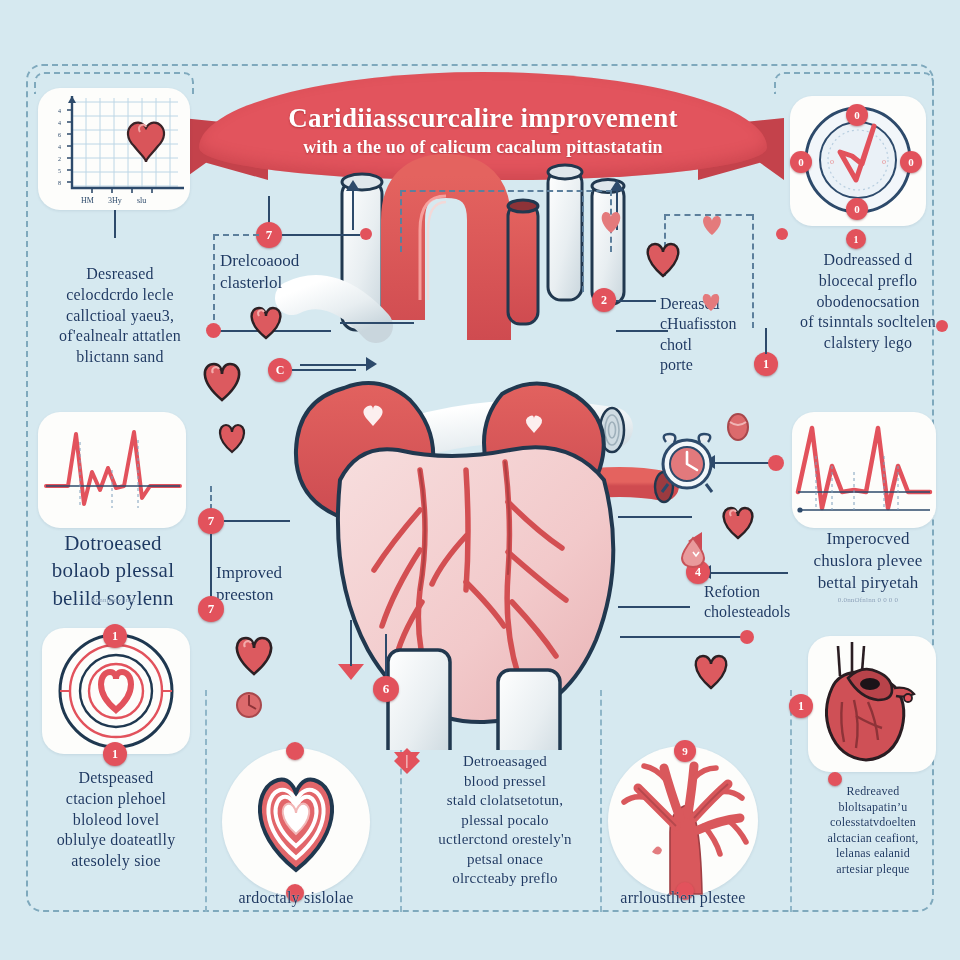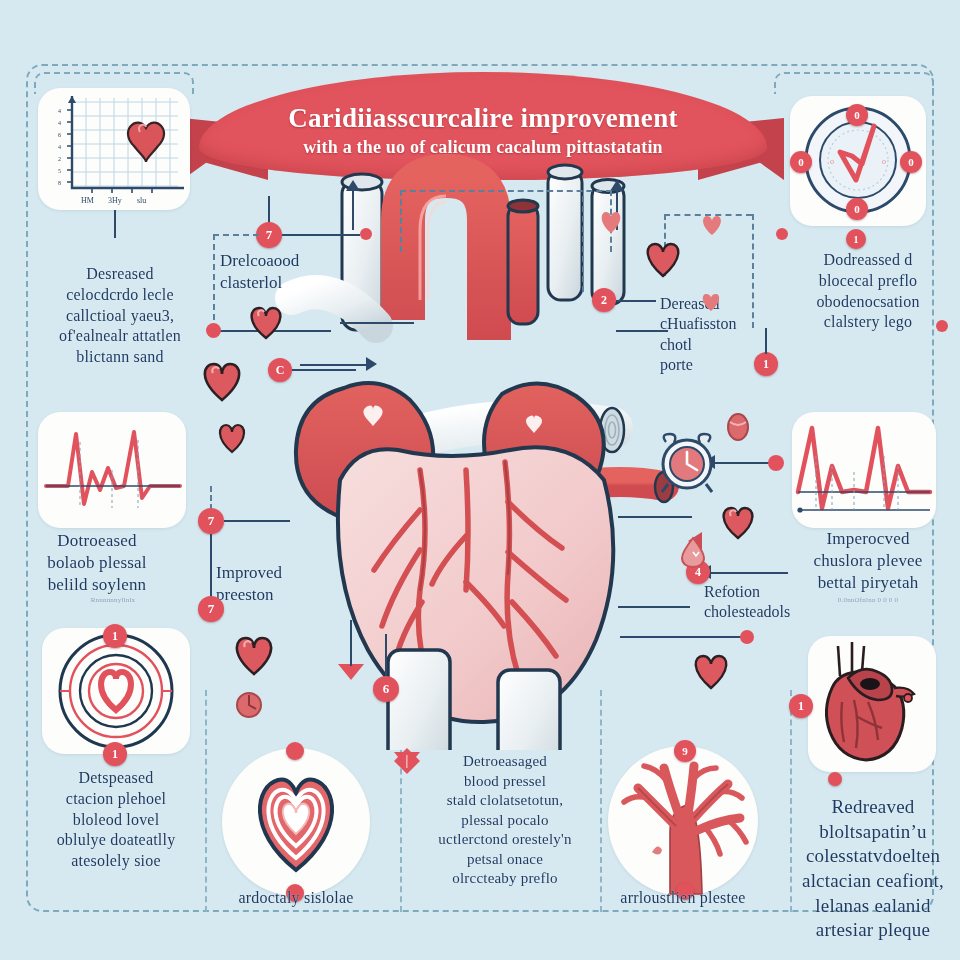--- a/index.html
+++ b/index.html
@@ -320,21 +320,21 @@
 
   <div class="card" style="left:38px; top:412px; width:148px; height:116px;">
     <svg width="148" height="116" viewBox="0 0 148 116">
       <path d="M8 74 H30 L38 22 L46 92 L54 60 L62 78 L70 56 L78 76 L86 74 L96 20 L104 86 L112 74 H142" fill="none" stroke="#e2525c" stroke-width="4" stroke-linejoin="round" stroke-linecap="round"></path>
       <path d="M8 74 H142" stroke="#2d4a6b" stroke-width="1.6" fill="none"></path>
       <g stroke="#7fa0bd" stroke-width="1" stroke-dasharray="3 3">
         <path d="M42 30 V96 M74 58 V96 M100 28 V96"></path>
       </g>
     </svg>
   </div>
-  <div class="caption" style="left:8px; top:530px; width:178px; font-size:17px;">
+  <div class="caption" style="left:24px; top:530px; width:178px; font-size:21px;">
     <span class="ln">Dotroeased</span>
     <span class="ln">bolaob plessal</span>
     <span class="ln">belild soylenn</span>
   </div>
   <div class="caption" style="left:24px; top:596px; width:178px; font-size:7px; color:#7f9ab4;">Rnnnnnnyllnlx</div>
 
   <div class="card" style="left:792px; top:412px; width:144px; height:116px;">
     <svg width="144" height="116" viewBox="0 0 144 116">
       <path d="M6 80 L20 16 L30 96 L40 54 L50 80 L62 78 L74 80 L86 16 L96 96 L106 54 L116 80 H138" fill="none" stroke="#e2525c" stroke-width="4.5" stroke-linejoin="round" stroke-linecap="round"></path>
       <path d="M6 80 H138" stroke="#2d4a6b" stroke-width="1.6"></path>
@@ -449,41 +449,42 @@
       <g fill="none" stroke="#8e3338" stroke-width="2.4">
         <path d="M46 64 Q52 88 48 112"></path>
         <path d="M48 80 Q62 88 74 92"></path>
         <path d="M60 66 Q68 84 70 104"></path>
         <path d="M34 66 Q32 88 36 106"></path>
       </g>
     </svg>
   </div>
   <div class="badge" style="left:789px; top:694px; width:24px; height:24px; font-size:12px;">1</div>
   <div class="badge dot" style="left:828px; top:772px; width:14px; height:14px;"></div>
-  <div class="caption" style="left:788px; top:784px; width:170px; font-size:19px;margin-top:11px;">
+  <div class="caption" style="left:788px; top:784px; width:170px; font-size:12px;">
     <span class="ln">Redreaved</span>
     <span class="ln">bloltsapatin’u</span>
     <span class="ln">colesstatvdoelten</span>
     <span class="ln">alctacian ceafiont,</span>
     <span class="ln">lelanas ealanid</span>
     <span class="ln">artesiar pleque</span>
   </div>
 
   <div class="caption" style="left:20px; top:264px; width:200px; font-size:16px;">
     <span class="ln">Desreased</span>
     <span class="ln">celocdcrdo lecle</span>
     <span class="ln">callctioal yaeu3,</span>
     <span class="ln">of'ealnealr attatlen</span>
     <span class="ln">blictann sand</span>
   </div>
 
   <div class="caption" style="left:776px; top:250px; width:184px; font-size:16px;">
     <span class="ln">Dodreassed d</span>
     <span class="ln">blocecal preflo</span>
     <span class="ln">obodenocsation</span>
+    <span class="ln">of tsinntals socltelen</span>
     <span class="ln">clalstery lego</span>
   </div>
 
   <div class="label-inline" style="left:220px; top:250px; width:160px; font-size:17px;">
     <span class="ln">Drelcoaood</span>
     <span class="ln">clasterlol</span>
   </div>
 
   <div class="label-inline" style="left:660px; top:294px; width:130px; font-size:16px;">
     <span class="ln">Dereased</span>

